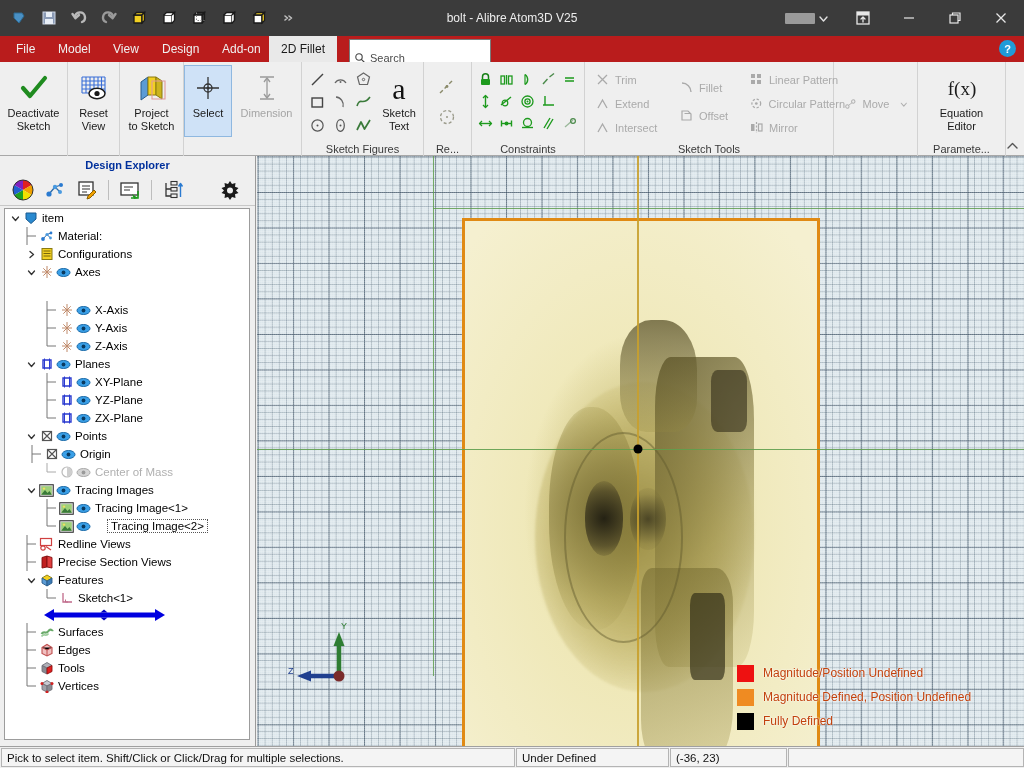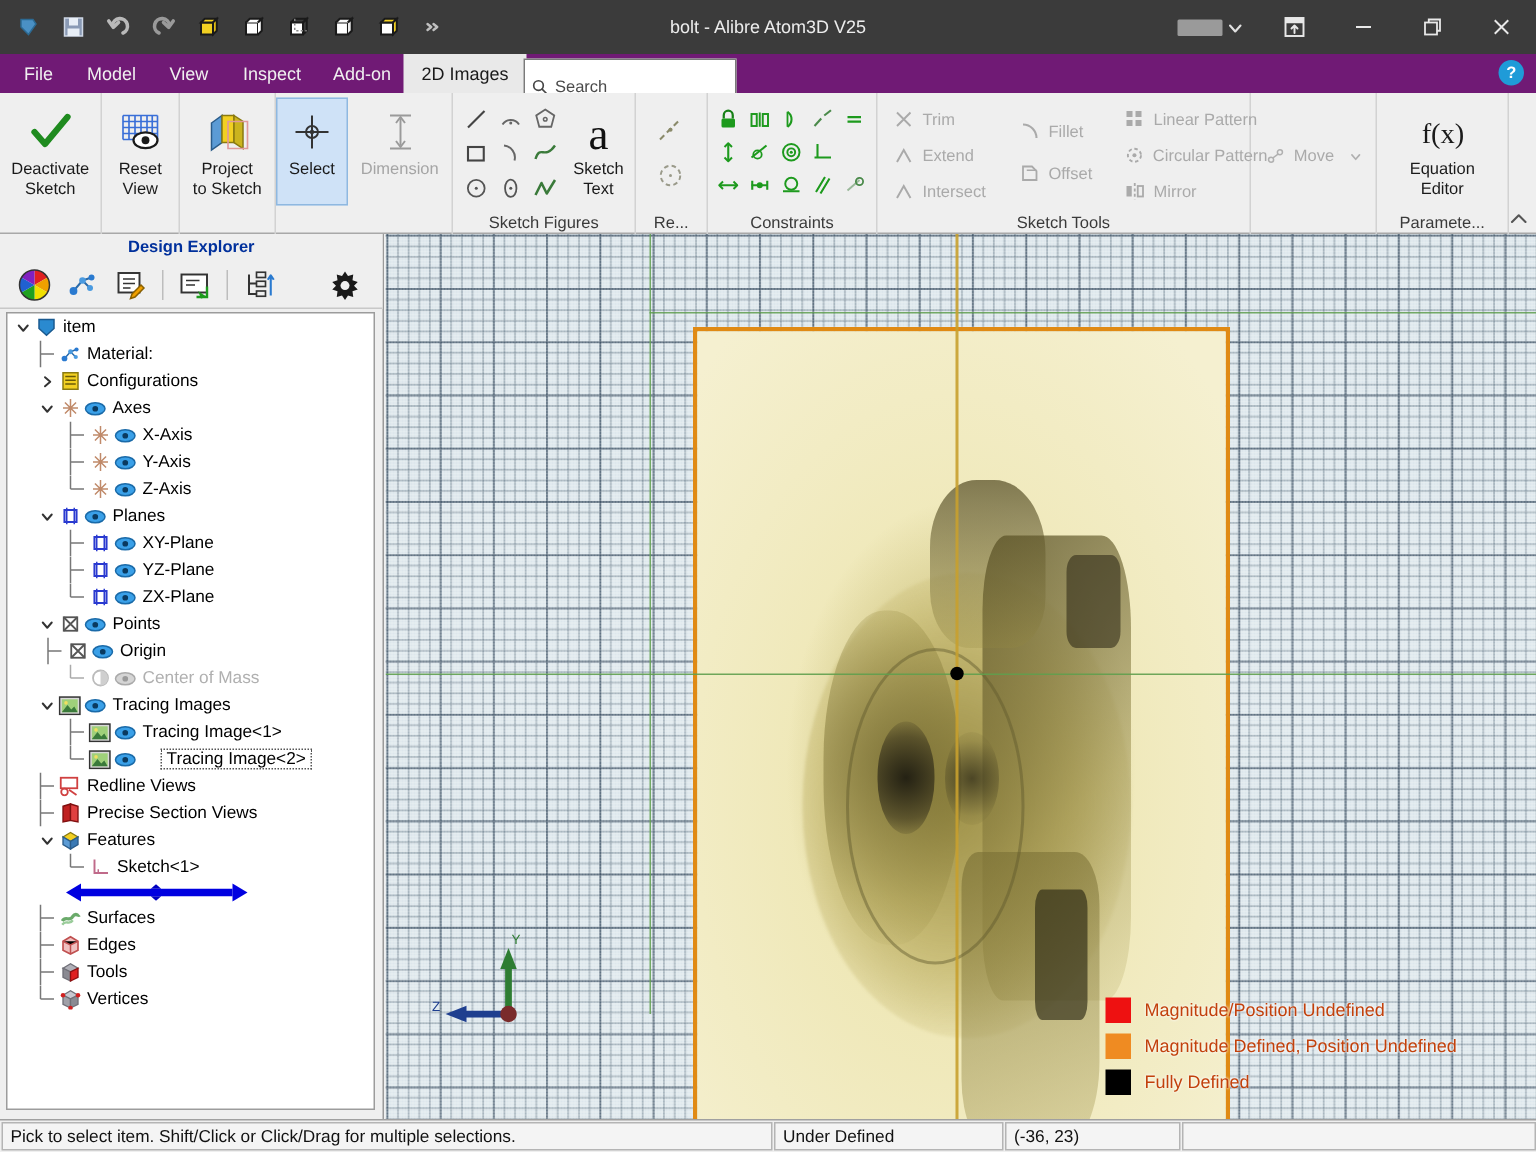--- a/index.html
+++ b/index.html
@@ -36,21 +36,21 @@
   }
   .acct {
     display: flex; align-items: center; gap: 3px; margin-right: 6px; cursor: pointer;
     padding: 3px 5px;
   }
   .acct .acct-pill { width: 30px; height: 11px; background: #9a9a9a; border-radius: 1px; }
 
   
   .menubar {
     position: absolute; top: 36px; left: 0; width: 1024px; height: 26px;
-    background: #701a75;
+    background: #b91c1c;
   }
   .menubar .mitem {
     position: absolute; top: 0; height: 26px; display: flex; align-items: center;
     padding: 0 12px; color: #f0f0f0; font-size: 12px; cursor: pointer;
   }
   .menubar .mitem.active {
     background: #e9e9e9; color: #1a1a1a;
   }
   .searchbox {
     position: absolute; top: 3px; left: 349px; width: 142px; height: 37px;
@@ -338,23 +338,23 @@
             <path d="M2.5 2.5 L11.5 11.5 M11.5 2.5 L2.5 11.5" stroke="#e8e8e8" stroke-width="1.3"></path>
           </svg>
       </div>
     </div>
   </div>
 
   <div class="menubar">
     <div class="mitem" style="left:4px;">File</div>
     <div class="mitem" style="left:46px;">Model</div>
     <div class="mitem" style="left:101px;">View</div>
-    <div class="mitem" style="left:150px;">Inspect</div>
+    <div class="mitem" style="left:150px;">Design</div>
     <div class="mitem" style="left:210px;">Add-on</div>
-    <div class="mitem active" style="left:269px;">2D Images</div>
+    <div class="mitem active" style="left:269px;">2D Fillet</div>
 
     <div class="searchbox">
       <svg width="12" height="12" viewBox="0 0 12 12">
           <circle cx="5" cy="5" r="3.2" fill="none" stroke="#444" stroke-width="1.1"></circle>
           <path d="M7.4 7.4 L10.5 10.5" stroke="#444" stroke-width="1.1" stroke-linecap="round"></path>
         </svg>
       <span class="sph">Search</span>
     </div>
 
     <div class="help-btn">?</div>
@@ -823,21 +823,21 @@
           </span>
         <span class="teye">
             <svg width="15" height="11" viewBox="0 0 15 11">
               <ellipse cx="7.5" cy="5.5" rx="6.5" ry="4" fill="#3aa0e8" stroke="#1a6aa8" stroke-width="1"></ellipse>
               <circle cx="7.5" cy="5.5" r="1.9" fill="#0a3a60"></circle>
             </svg>
           </span>
         <span class="tlb">Axes</span>
       </div>
 
-      <div class="tnode" style="padding-left:40px;">
+      <div class="tnode" style="padding-left:40px;margin-top:20px;">
         <span class="tw">
             <svg width="13" height="18" viewBox="0 0 13 18">
               <path d="M2 0 V18 M2 9 H11" stroke="#777" stroke-width="1"></path>
             </svg>
           </span>
         <span class="tico">
             <svg width="14" height="14" viewBox="0 0 14 14">
               <path d="M7 1 V13 M2 7 H12 M3.3 3.3 L10.7 10.7 M10.7 3.3 L3.3 10.7" stroke="#c08a6a" stroke-width="1"></path>
             </svg>
           </span>

